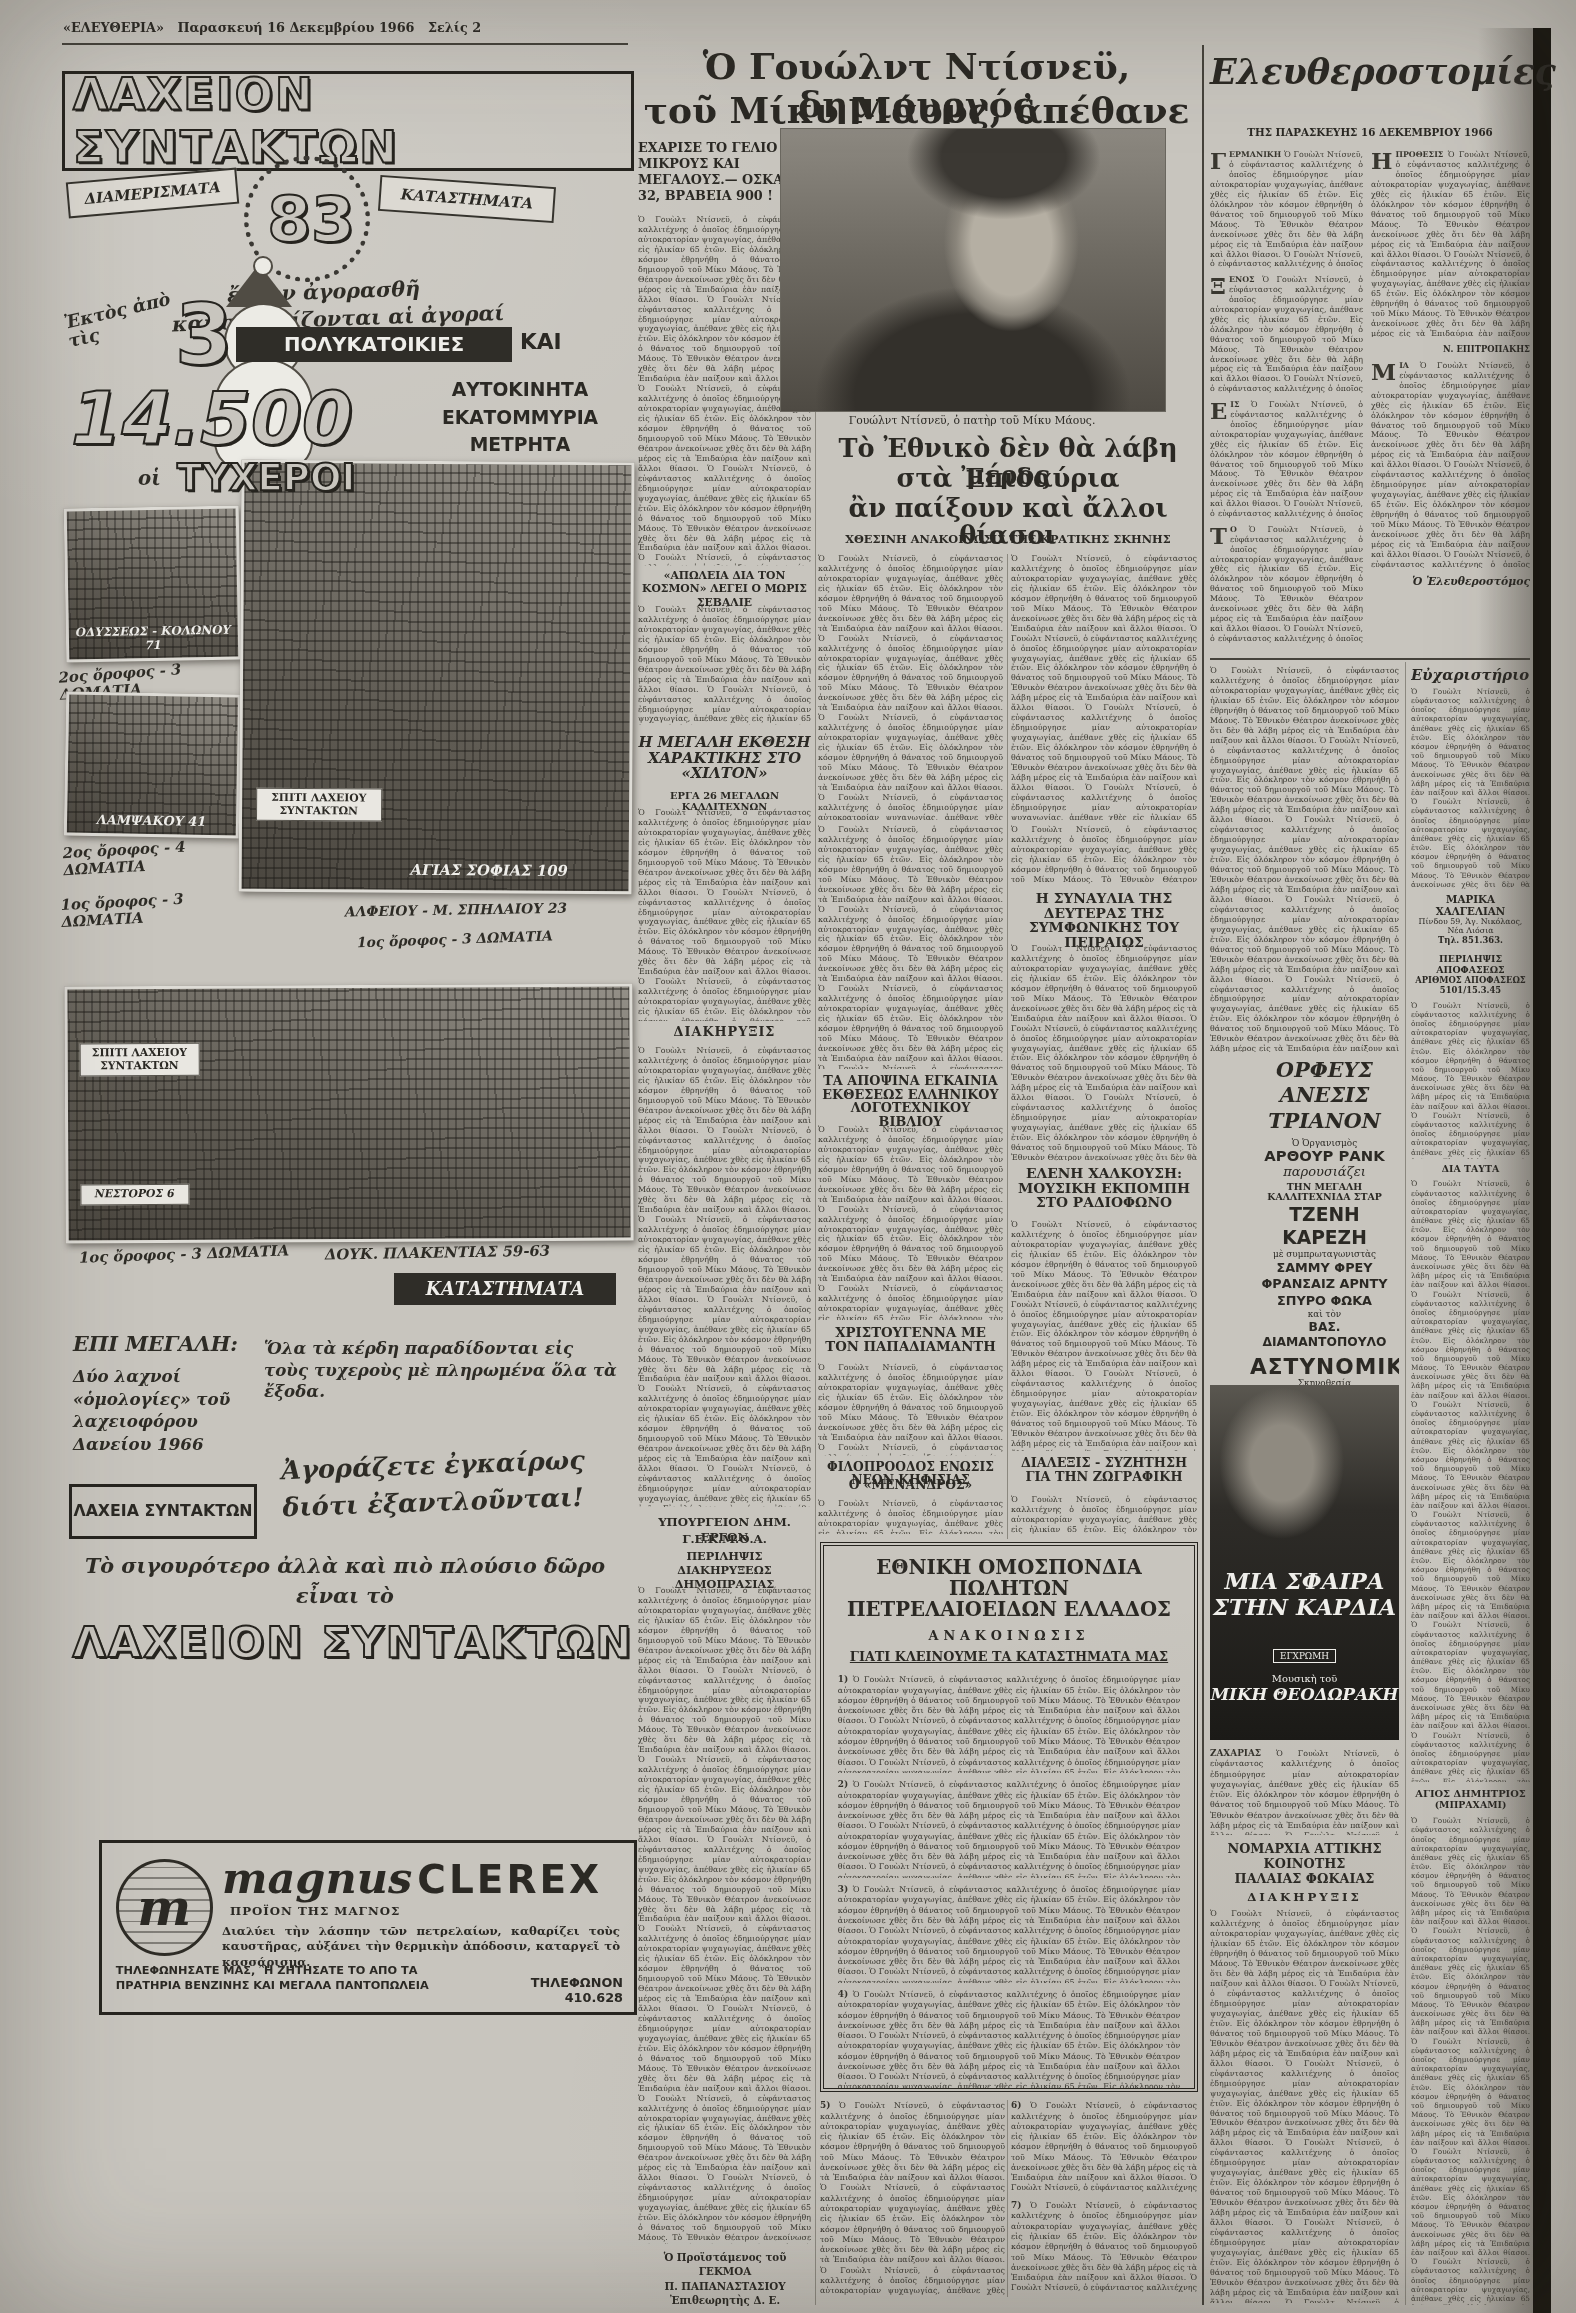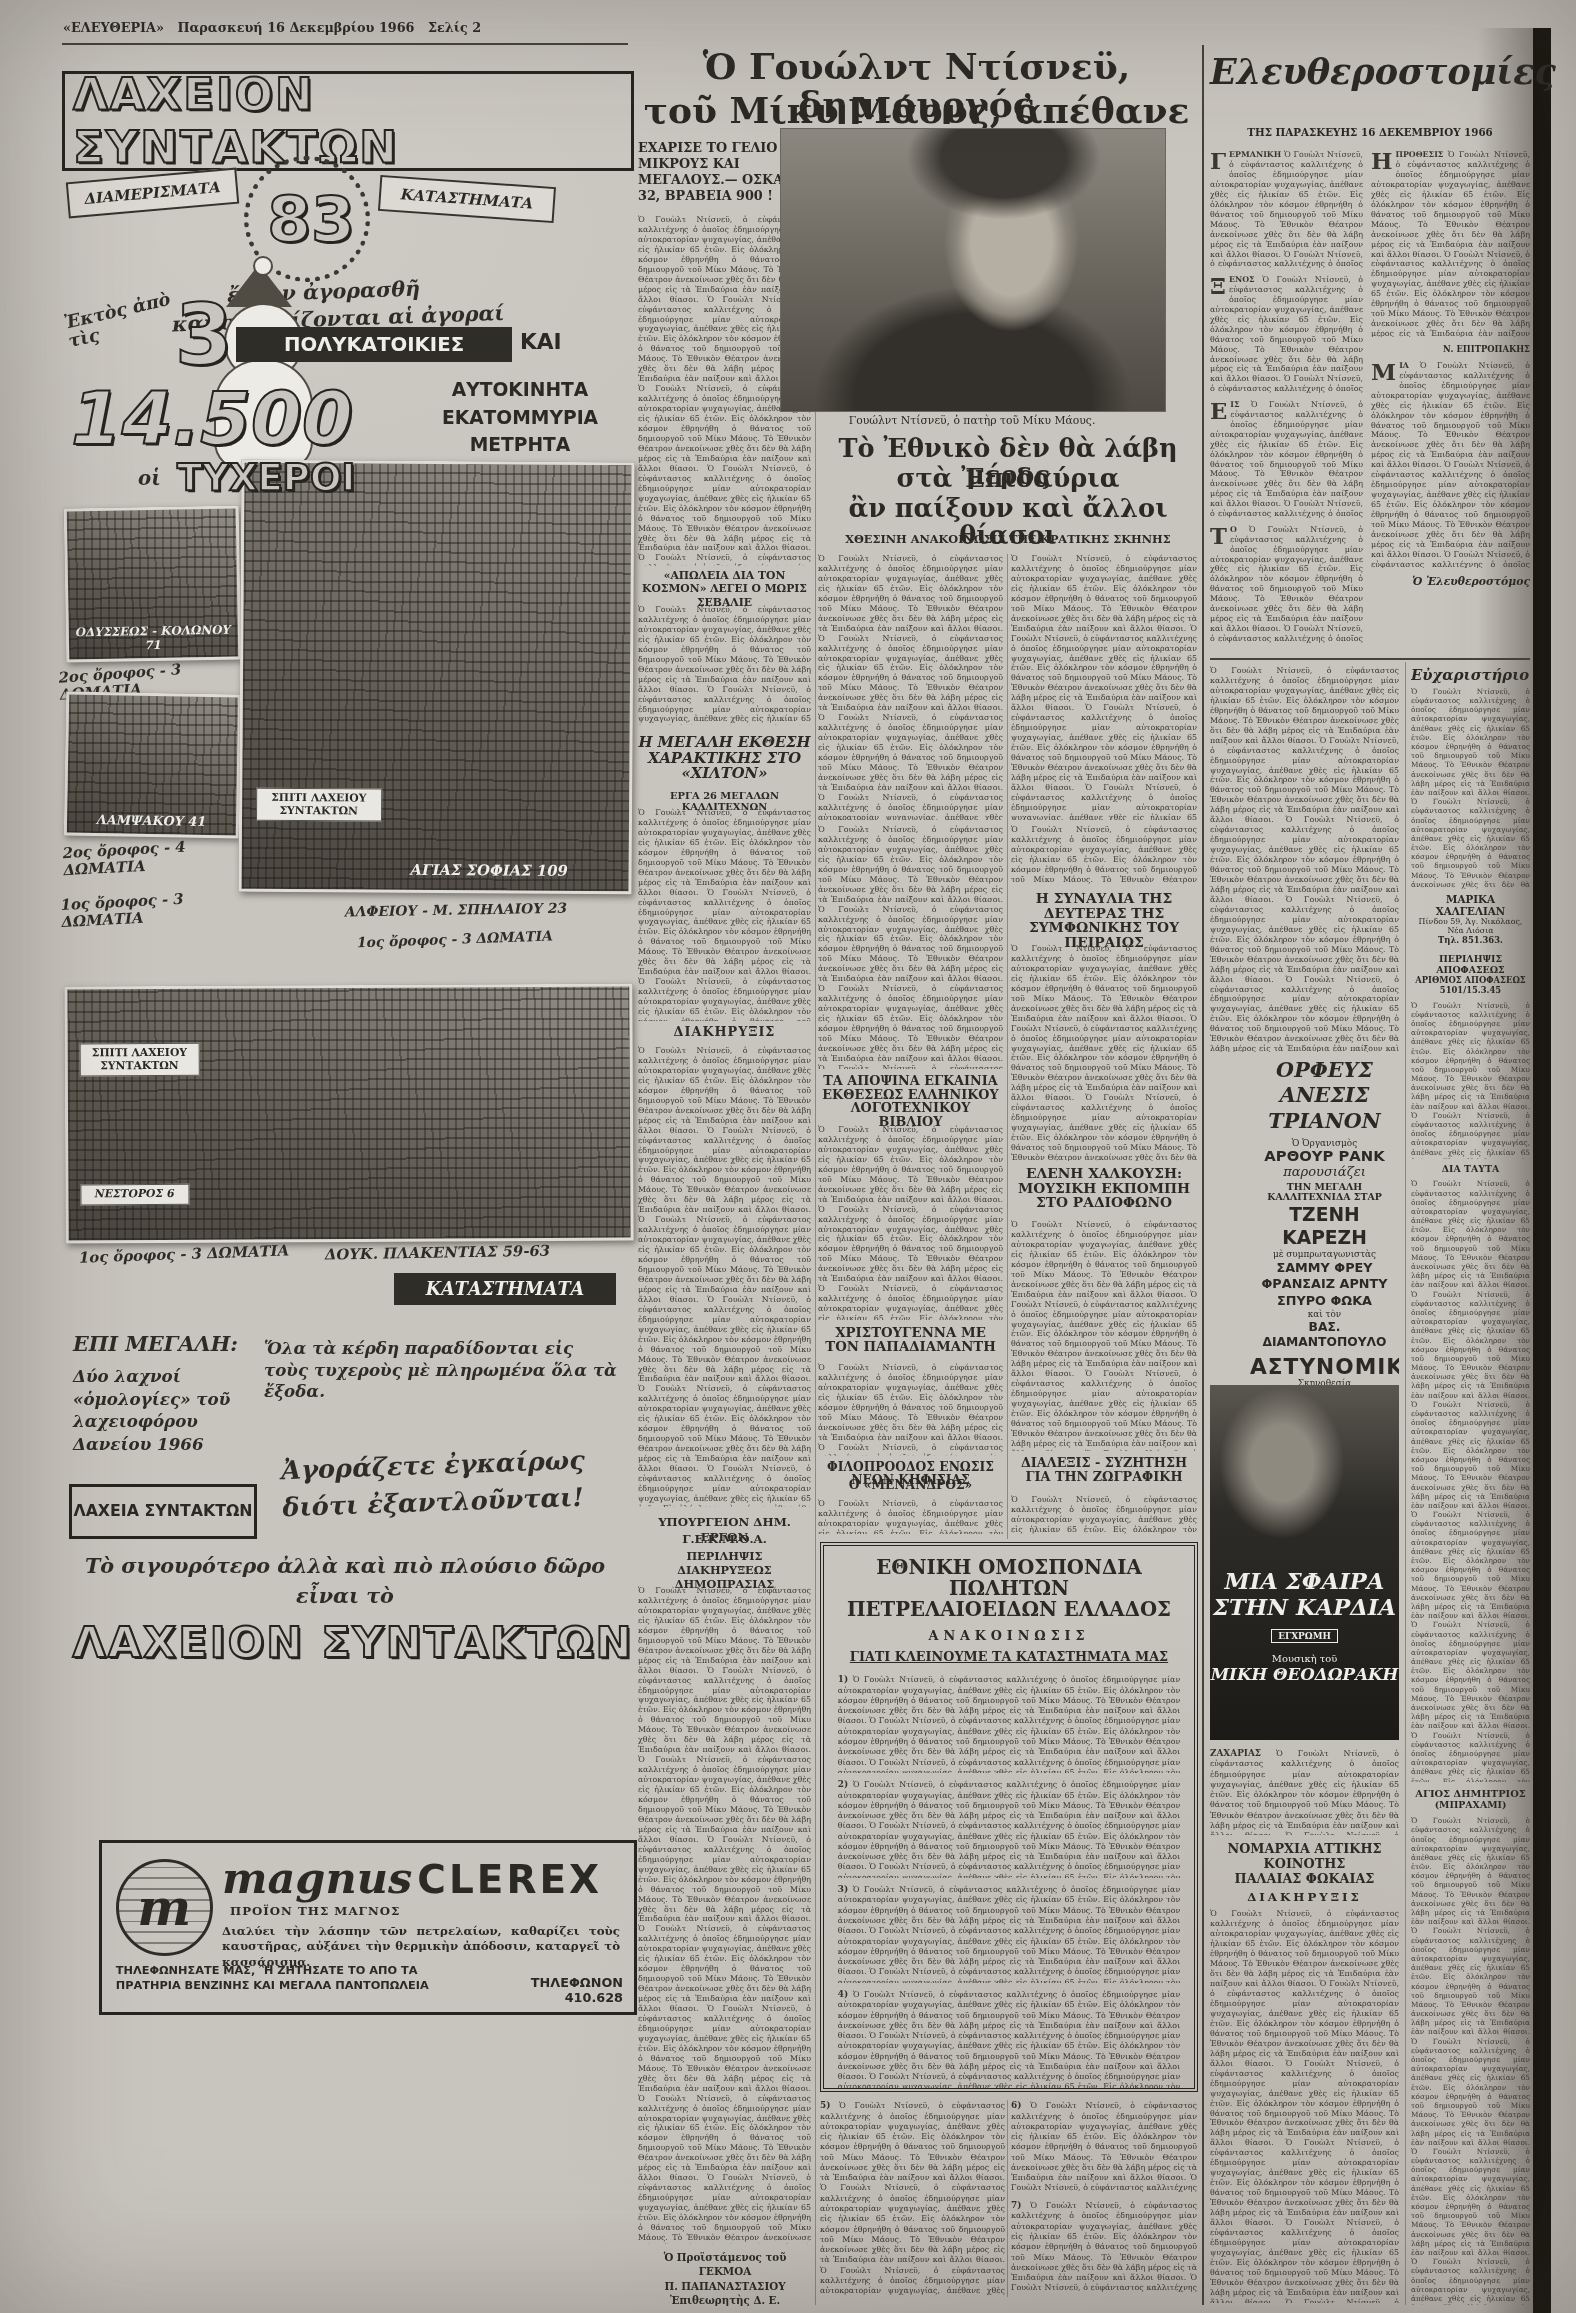--- a/index.html
+++ b/index.html
@@ -266,21 +266,21 @@
       <div style="font-size:8.9px;">καὶ τὸν</div>
       <div class="b sans" style="font-size:12.3px;line-height:15.8px;">ΒΑΣ. ΔΙΑΜΑΝΤΟΠΟΥΛΟ</div>
       <div class="b sans" style="font-size:21.7px;letter-spacing:1px;margin-top:3.9px;">ΑΣΤΥΝΟΜΙΚΗ</div>
       <div style="font-size:8.9px;">Σκηνοθεσία</div>
       <div class="b i" style="font-size:26.6px;">1966</div>
     </div>
 
     <div class="poster c" style="height:355px;">
       <div class="b i" style="font-size:22.7px;margin-top:183px;">ΜΙΑ ΣΦΑΙΡΑ</div>
       <div class="b i" style="font-size:22.7px;">ΣΤΗΝ ΚΑΡΔΙΑ</div>
-      <div style="margin-top:4px;font-weight:bold;">
+      <div style="margin-top:24px;">
         <span style="font-size:8.9px;border:1px solid #efeeea;padding:1px 5.9px;">ΕΓΧΡΩΜΗ</span>
       </div>
       <div style="font-size:9.9px;margin-top:9.9px;">Μουσικὴ τοῦ</div>
       <div class="b i" style="font-size:16.7px;">ΜΙΚΗ ΘΕΟΔΩΡΑΚΗ</div>
     </div>
 
     <div class="pp" style="height:87px;margin-top:7.9px;"><b>ΖΑΧΑΡΙΑΣ</b> <span>Ὁ Γουὼλτ Ντίσνεϋ, ὁ εὐφάνταστος καλλιτέχνης ὁ ὁποῖος ἐδημιούργησε μίαν αὐτοκρατορίαν ψυχαγωγίας, ἀπέθανε χθὲς εἰς ἡλικίαν 65 ἐτῶν. Εἰς ὁλόκληρον τὸν κόσμον ἐθρηνήθη ὁ θάνατος τοῦ δημιουργοῦ τοῦ Μίκυ Μάους. Τὸ Ἐθνικὸν Θέατρον ἀνεκοίνωσε χθὲς ὅτι δὲν θὰ λάβη μέρος εἰς τὰ Ἐπιδαύρια ἐὰν παίξουν καὶ ἄλλοι θίασοι. Ὁ Γουὼλτ Ντίσνεϋ, ὁ εὐφάνταστος καλλιτέχνης ὁ ὁποῖος ἐδημιούργησε μίαν αὐτοκρατορίαν ψυχαγωγίας, ἀπέθανε χθὲς εἰς ἡλικίαν 65 ἐτῶν. Εἰς ὁλόκληρον τὸν κόσμον ἐθρηνήθη ὁ θάνατος τοῦ δημιουργοῦ τοῦ Μίκυ Μάους. Τὸ Ἐθνικὸν Θέατρον ἀνεκοίνωσε χθὲς ὅτι δὲν θὰ λάβη μέρος εἰς τὰ Ἐπιδαύρια ἐὰν παίξουν καὶ ἄλλοι θίασοι. </span></div>
 
     <div>
       <div class="b c" style="font-size:12.8px;">ΝΟΜΑΡΧΙΑ ΑΤΤΙΚΗΣ</div>

